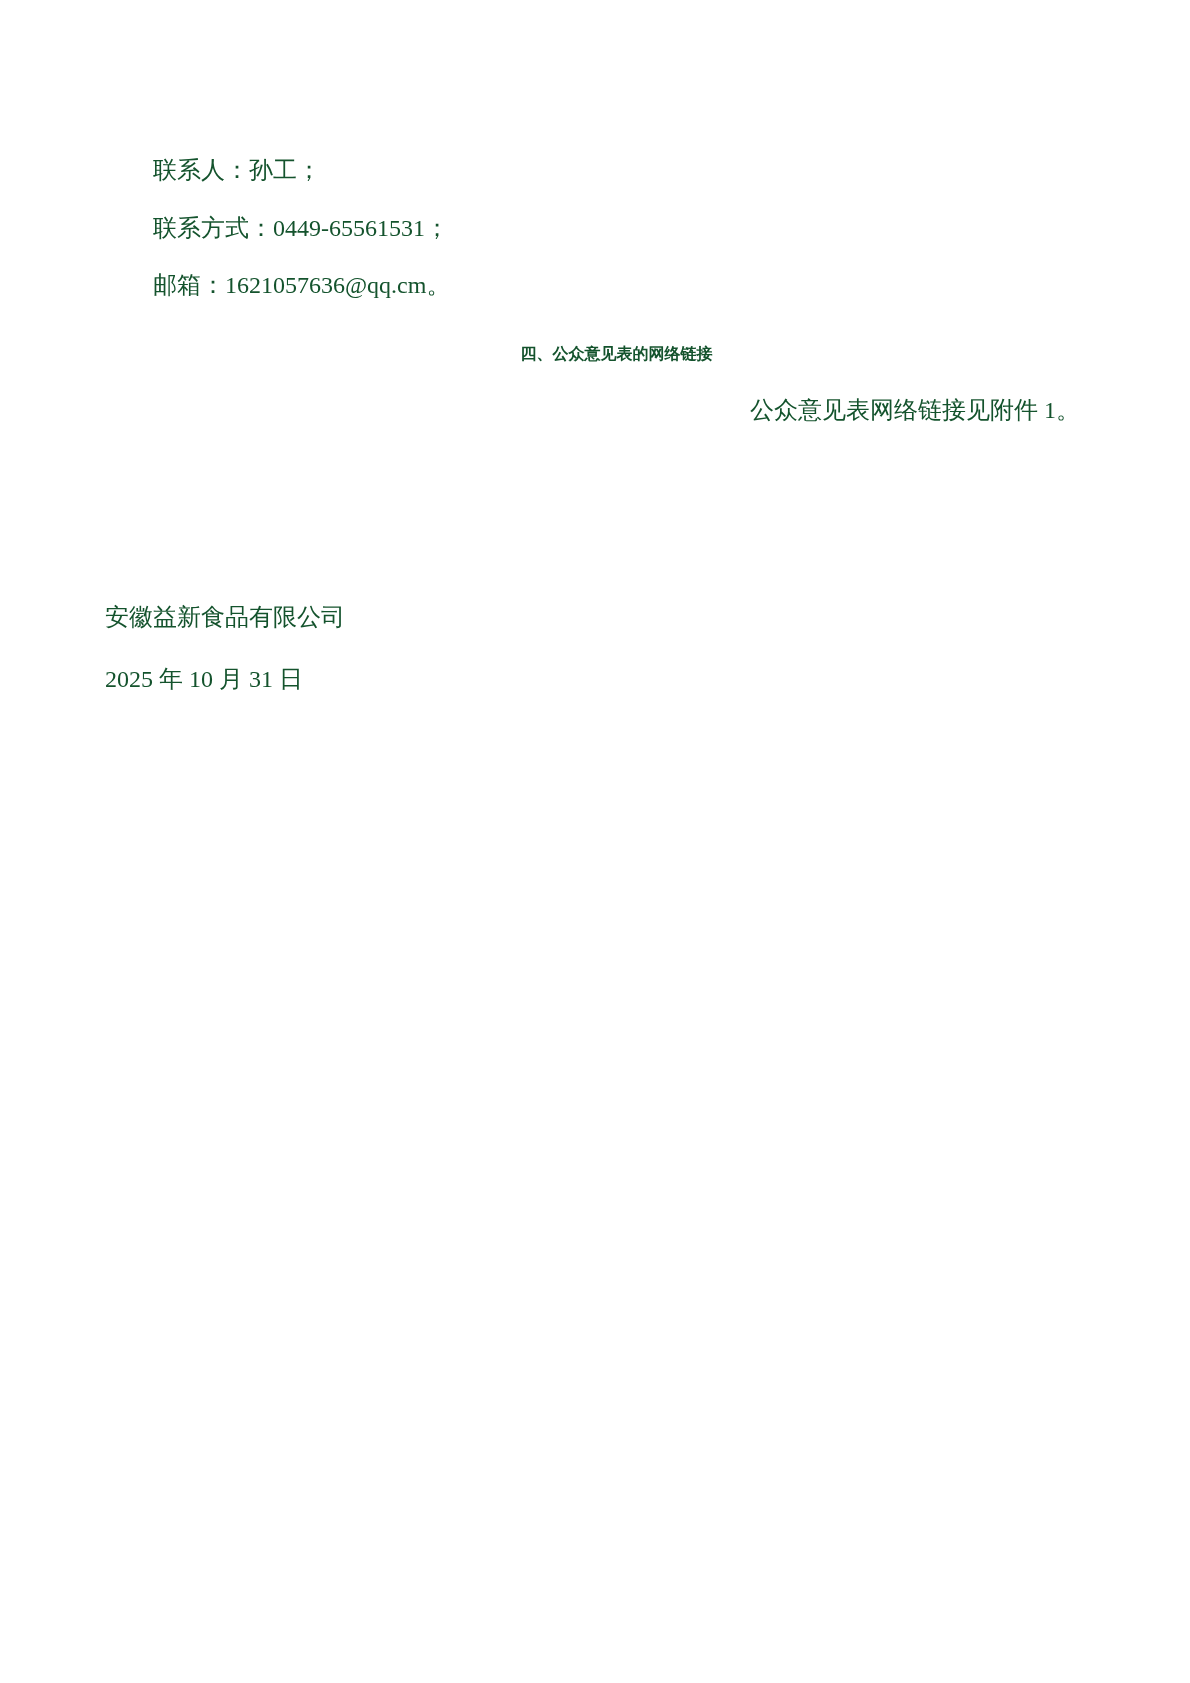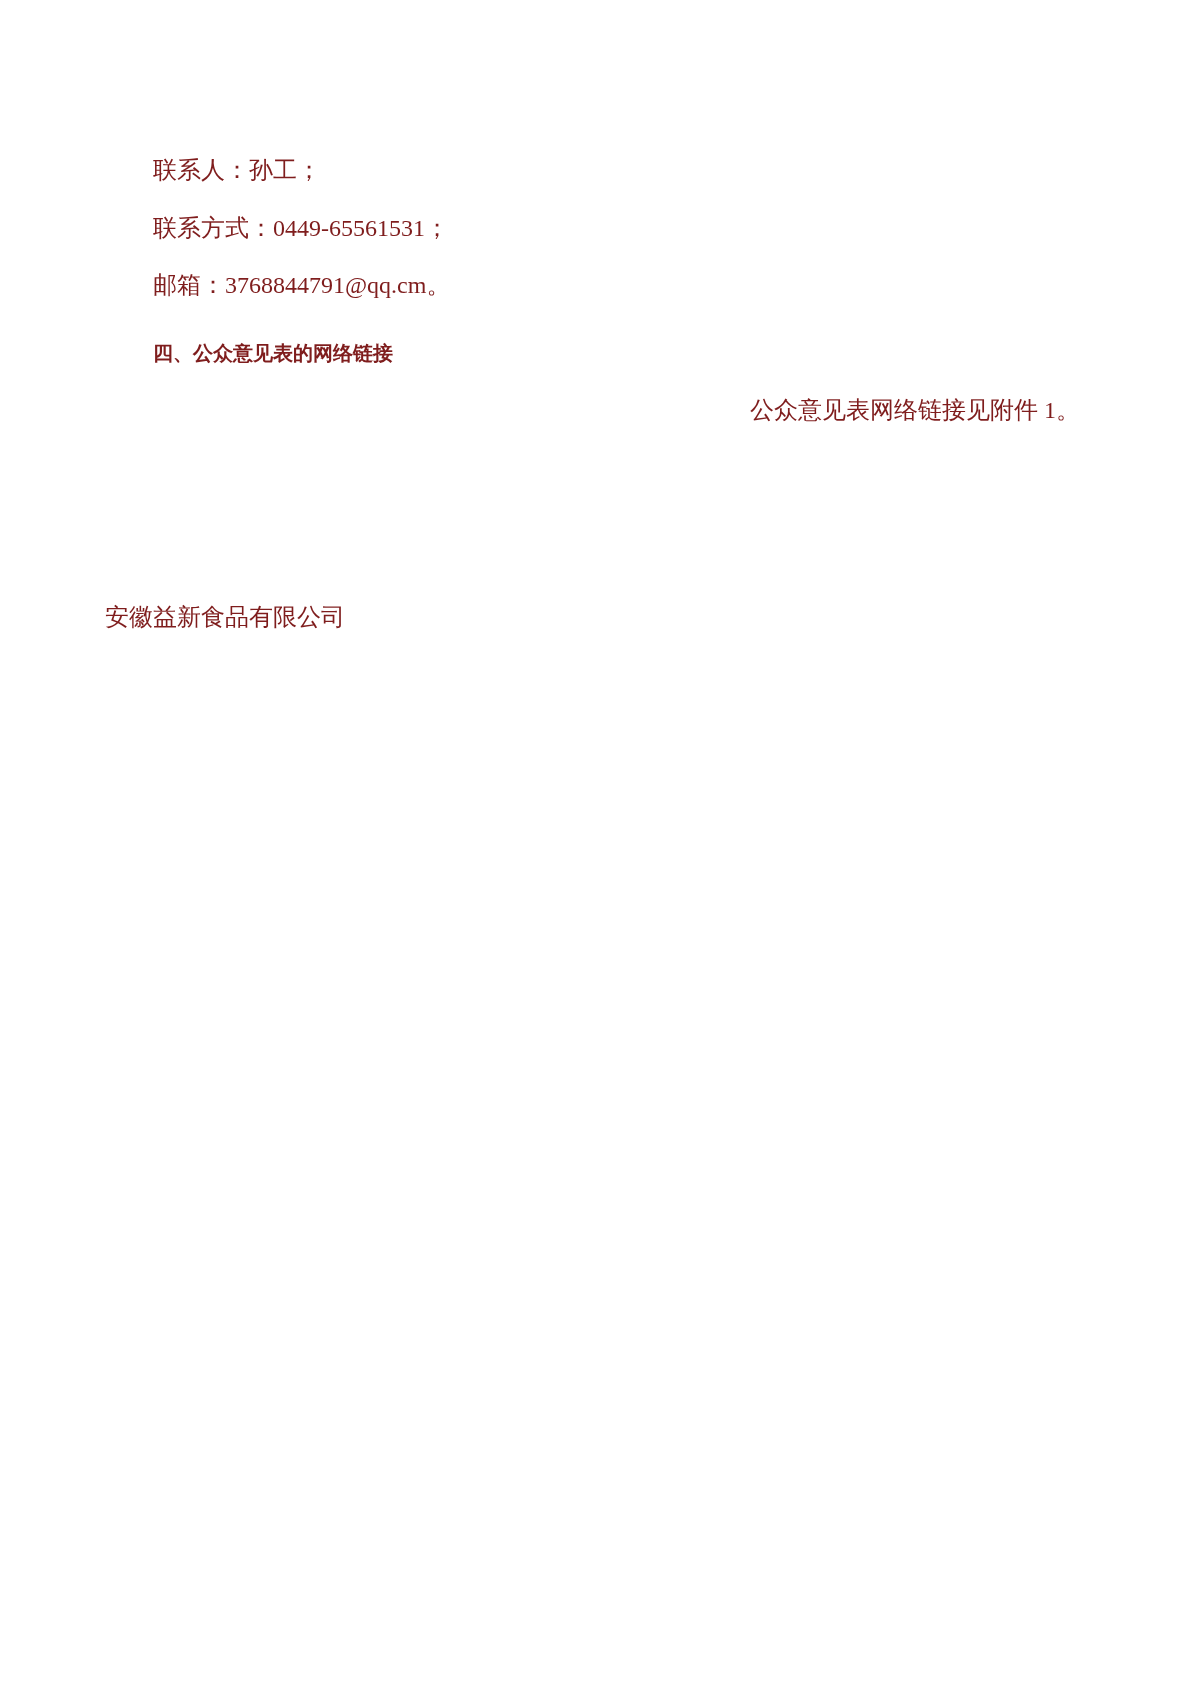--- a/index.html
+++ b/index.html
@@ -4,46 +4,46 @@
 <style>
   * { margin: 0; padding: 0; box-sizing: border-box; }
   html, body { background: #888; }
   .page {
     position: relative;
     width: 1190px;
     height: 1683px;
     margin: 0 auto;
     background: #ffffff;
     font-family: "Liberation Serif", "DejaVu Serif", serif;
-    color: #7f1d1d;
+    color: #14532d;
     overflow: hidden;
   }
   .content {
     position: absolute;
     left: 105px;
     top: 142px;
     width: 975px;
     font-size: 24px;
     line-height: 57.5px;
     text-align: justify;
   }
   .content p {
     text-indent: 48px;
     margin: 0;
   }
   .content .single-line {
     text-align: right;
   }
   .content h3 {
-    font-size: 20px;
+    font-size: 16px;
     font-weight: bold;
     text-indent: 48px;
     margin: 10px 0 0 0;
     line-height: 57.5px;
-    text-align: left;
+    text-align: center;
   }
   .signature-block {
     margin-top: 146px;
     padding-right: 135px;
     text-align: left;
     line-height: 62px;
   }
   .signature-block div {
     text-indent: 0;
   }
@@ -51,27 +51,28 @@
 </head>
 <body>
 
 <div class="page">
   <div class="content">
 
     <p>联系人：孙工；</p>
 
     <p>联系方式：0449-65561531；</p>
 
-    <p>邮箱：3768844791@qq.cm。</p>
+    <p>邮箱：1621057636@qq.cm。</p>
 
     <h3>四、公众意见表的网络链接</h3>
 
 
     <p class="single-line">公众意见表网络链接见附件 1。</p>
 
 
 
     <div class="signature-block">
       <div>安徽益新食品有限公司</div>
+      <div>2025 年 10 月 31 日</div>
     </div>
 
   </div>
 </div>
 
 </body></html>

